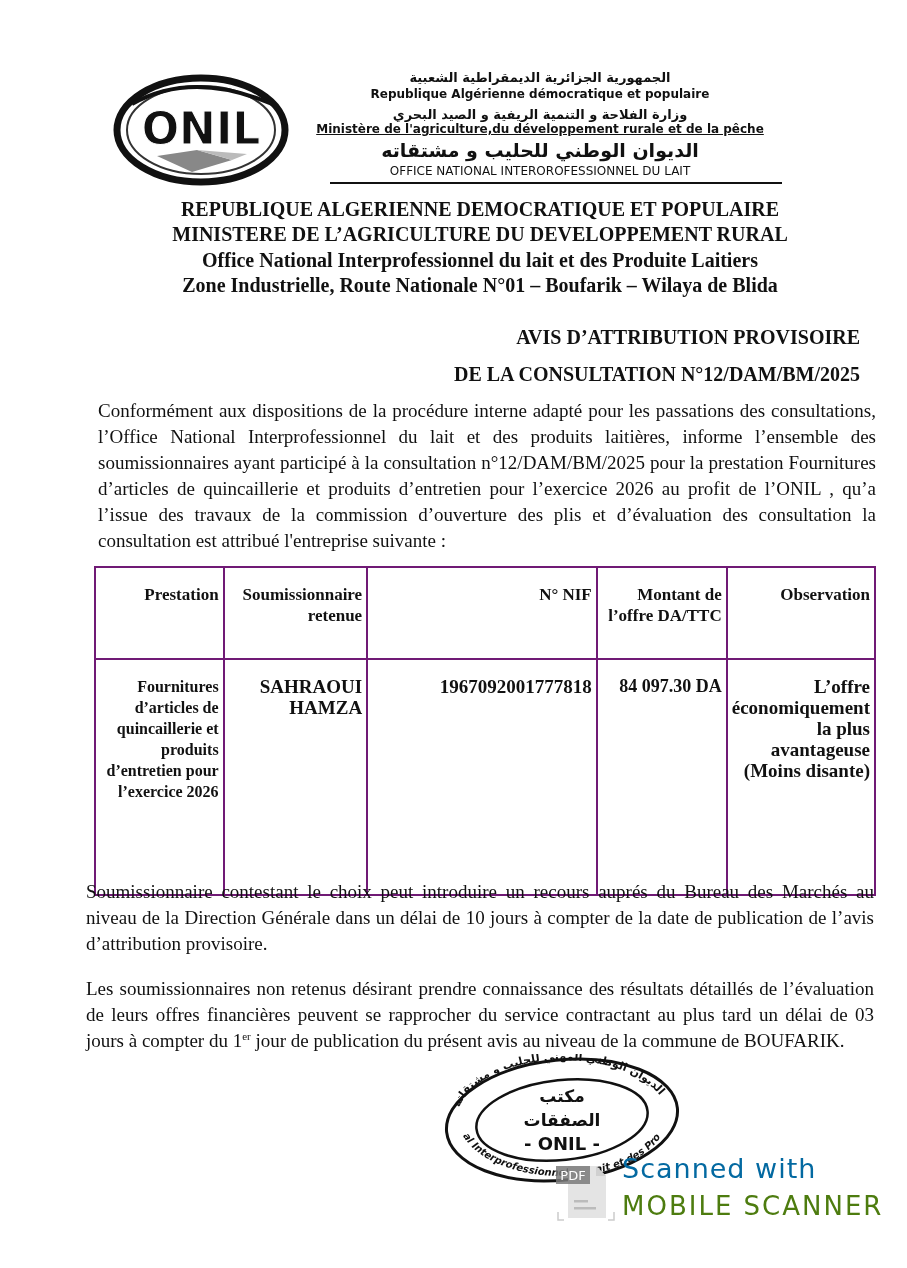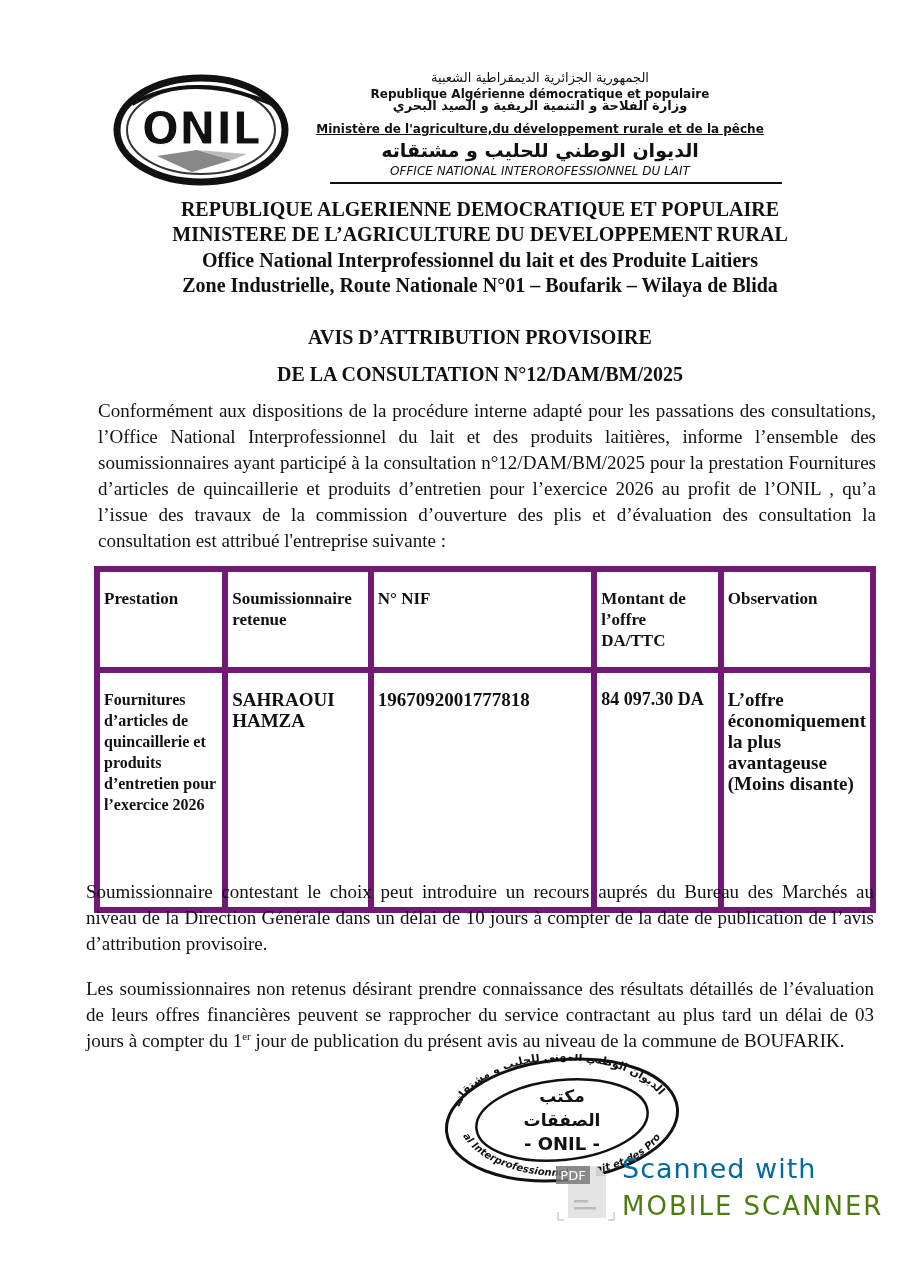--- a/index.html
+++ b/index.html
@@ -1,49 +1,49 @@
 <!DOCTYPE html>
 <html><head>
 <meta charset="utf-8">
 <style>
   html, body { margin: 0; padding: 0; background: #ffffff; }
   body { width: 907px; height: 1268px; position: relative; overflow: hidden; color: #111; font-family: "Liberation Serif", serif; }
 
   
   .logo { position: absolute; left: 112px; top: 74px; width: 178px; height: 112px; }
   .lh { position: absolute; left: 300px; width: 480px; text-align: center; font-family: "DejaVu Sans", sans-serif; color: #111; }
-  .lh-ar1 { top: 70px; font-size: 13px; font-weight: normal; letter-spacing: 1px; }
+  .lh-ar1 { top: 70px; font-size: 13px; font-weight: bold; letter-spacing: 1px; }
   .lh-fr1 { top: 87px; font-size: 12px; font-weight: bold; }
-  .lh-ar2 { top: 98px; font-size: 13px; font-weight: bold; letter-spacing: 1px; }
+  .lh-ar2 { top: 107px; font-size: 13px; font-weight: bold; letter-spacing: 1px; }
   .lh-fr2 { top: 122px; font-size: 12px; font-weight: bold; text-decoration: underline; }
   .lh-ar3 { top: 139px; font-size: 19px; font-weight: bold; letter-spacing: 3px; left: 330px; width: 420px; }
-  .lh-fr3 { top: 164px; font-size: 12px; left: 330px; width: 420px; font-style: italic; }
+  .lh-fr3 { top: 164px; font-size: 12px; left: 330px; width: 420px; }
   .lh-rule { position: absolute; left: 330px; top: 182px; width: 452px; height: 2px; background: #111; }
 
   
   .hdr { position: absolute; left: 100px; width: 760px; text-align: center; font-weight: bold; font-size: 20px; line-height: 24px; }
   .hdr1 { top: 197px; }
   .hdr2 { top: 222px; }
   .hdr3 { top: 248px; }
   .hdr4 { top: 273px; }
 
-  .title { position: absolute; left: 100px; width: 760px; text-align: center; font-weight: bold; font-size: 20px; }
+  .title { position: absolute; left: 100px; width: 760px; text-align: right; font-weight: bold; font-size: 20px; }
   .title1 { top: 326px; }
   .title2 { top: 363px; }
 
   
   .para { position: absolute; font-size: 19px; line-height: 26px; text-align: justify; text-align-last: left; }
   .p1 { left: 98px; top: 398px; width: 778px; }
   .p2 { left: 86px; top: 879px; width: 788px; }
   .p3 { left: 86px; top: 976px; width: 788px; }
   sup { font-size: 11px; line-height: 0; }
 
   
   table.award { position: absolute; left: 94px; top: 566px; width: 782px; border-collapse: collapse; font-weight: bold; font-size: 17px; }
-  table.award th, table.award td { border: 6px solid #701a75; text-align: left; vertical-align: top; padding: 16px 4px; line-height: 21px; }
+  table.award th, table.award td { border: 2px solid #701a75; text-align: right; vertical-align: top; padding: 16px 4px; line-height: 21px; }
   table.award th { height: 58px; }
   table.award td { height: 202px; }
   .c1 { width: 127px; } .c2 { width: 137px; } .c3 { width: 239px; } .c4 { width: 134px; } .c5 { width: 121px; }
   td.c1 { vertical-align: middle; font-size: 16px; padding-top: 20px; border-radius: 10px; }
   td.c2 { font-size: 19px; line-height: 25px; padding-top: 40px; margin-left: 29px; }
   td.c3 { font-size: 19px; padding-top: 26px; }
   td.c4 { font-size: 18px; padding-top: 26px; border-radius: 27px; }
   td.c5 { font-size: 19px; line-height: 24px; padding-top: 12px; }
 
   

